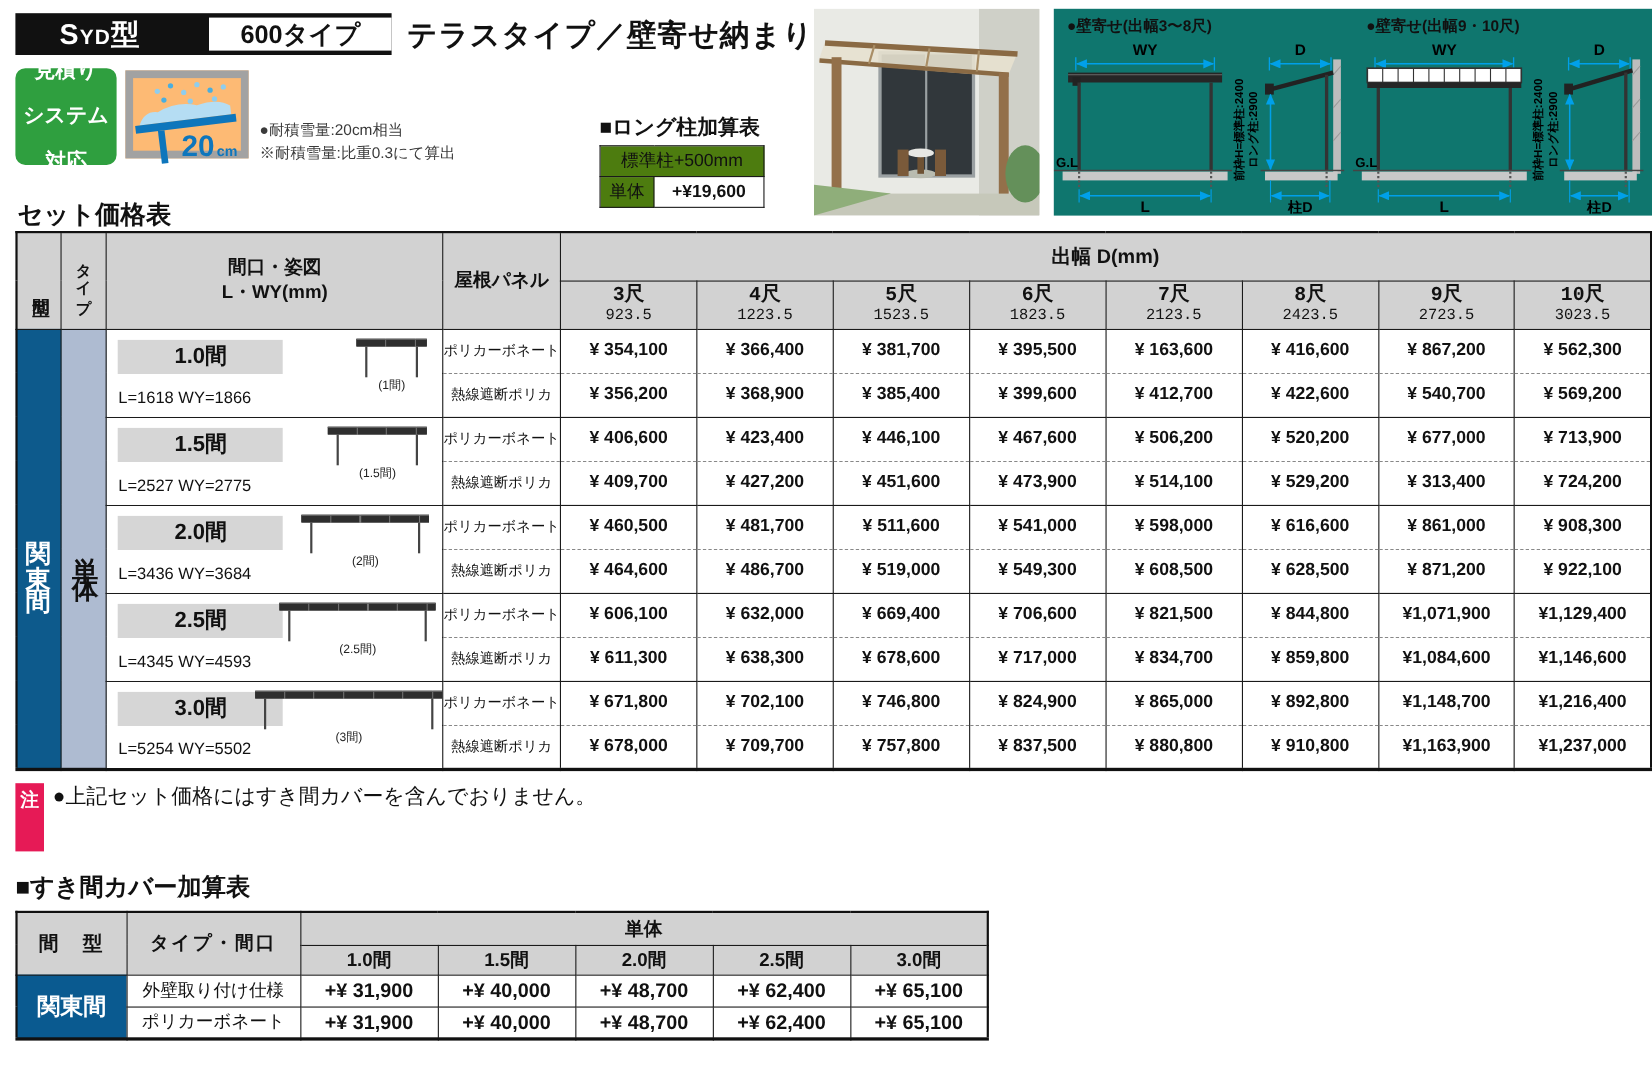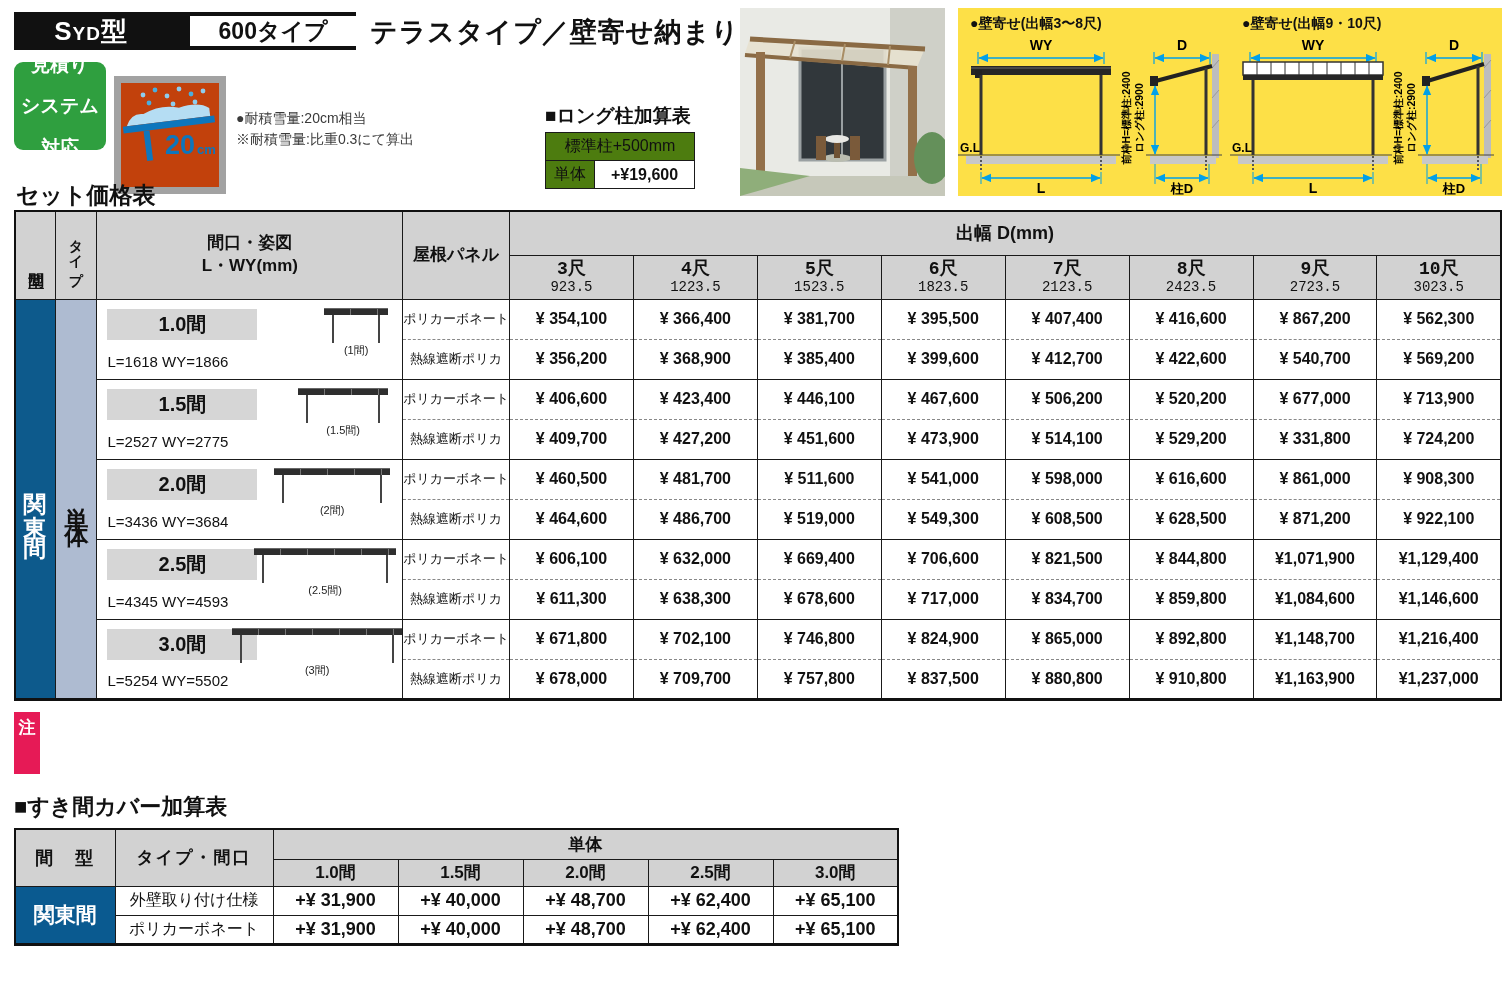--- a/index.html
+++ b/index.html
@@ -16,32 +16,32 @@
   .model-name { width:158px; text-align:center; color:#fff; font-weight:bold; font-size:26px; letter-spacing:1px; }
   .model-name .small { font-size:19px; }
   .type-box { margin-left:6px; width:170px; height:30px; background:#fff; color:#111;
     font-size:23px; font-weight:bold; text-align:center; line-height:30px; }
   .page-title { left:370px; top:14px; font-size:27px; font-weight:bold; letter-spacing:1px; white-space:nowrap; }
 
   .estimate-badge { left:14px; top:62px; width:92px; height:88px; background:#2f9f3f; border-radius:9px;
     color:#fff; font-weight:bold; font-size:19px; display:flex; flex-direction:column;
     align-items:center; justify-content:center; line-height:1.35; text-align:center; }
 
-  .snow-icon { left:114px; top:76px; width:112px; height:118px; background:#c2410c; border:7px solid #a2a2a2; }
+  .snow-icon { left:114px; top:64px; width:112px; height:80px; background:#fdba74; border:7px solid #a2a2a2; }
 
   .snow-notes { left:236px; top:108px; font-size:14px; color:#3a3a3a; line-height:1.5; white-space:nowrap; }
 
   .longpillar-title { left:545px; top:103px; font-size:19px; font-weight:bold; white-space:nowrap; }
   .longpillar-table { left:545px; top:132px; border-collapse:collapse; }
   .longpillar-table td { border:1px solid #1a1a1a; height:28px; font-size:16px; text-align:center; padding:0 8px; white-space:nowrap; }
   .lp-gray { background:#4d7c0f; }
   .lp-val { background:#fff; font-weight:bold; min-width:100px; }
 
   .photo-wrap { left:740px; top:8px; width:205px; height:188px; }
-  .diagram-panel { left:958px; top:8px; width:544px; height:188px; background:#fde047; }
+  .diagram-panel { left:958px; top:8px; width:544px; height:188px; background:#0f766e; }
 
   
   .h-set { left:16px; top:180px; font-size:23px; font-weight:bold; }
   .h-gap { left:14px; top:792px; font-size:22px; font-weight:bold; }
 
   
   #price-table { position:absolute; left:14px; top:210px; border-collapse:collapse; table-layout:fixed;
     border:2px solid #111; border-bottom-width:3px; }
   #price-table th, #price-table td { border:1px solid #1a1a1a; padding:0; }
   #price-table thead th { background:#d2d2d2; font-weight:bold; }
@@ -360,21 +360,21 @@
             <div class="mf-post l"></div>
             <div class="mf-post r"></div>
           <div class="mf-label">(1間)</div>
         </div>
       </td>
       <td class="panel-cell dash-b">ポリカーボネート</td>
       <td class="price dash-b">¥ 354,100</td>
       <td class="price dash-b">¥ 366,400</td>
       <td class="price dash-b">¥ 381,700</td>
       <td class="price dash-b">¥ 395,500</td>
-      <td class="price dash-b">¥ 407,400</td>
+      <td class="price dash-b">¥ 163,600</td>
       <td class="price dash-b">¥ 416,600</td>
       <td class="price dash-b">¥ 867,200</td>
       <td class="price dash-b">¥ 562,300</td>
     </tr>
     <tr style="height:40px">
       <td class="panel-cell dash-t">熱線遮断ポリカ</td>
       <td class="price dash-t">¥ 356,200</td>
       <td class="price dash-t">¥ 368,900</td>
       <td class="price dash-t">¥ 385,400</td>
       <td class="price dash-t">¥ 399,600</td>
@@ -406,21 +406,21 @@
       <td class="price dash-b">¥ 713,900</td>
     </tr>
     <tr style="height:40px">
       <td class="panel-cell dash-t">熱線遮断ポリカ</td>
       <td class="price dash-t">¥ 409,700</td>
       <td class="price dash-t">¥ 427,200</td>
       <td class="price dash-t">¥ 451,600</td>
       <td class="price dash-t">¥ 473,900</td>
       <td class="price dash-t">¥ 514,100</td>
       <td class="price dash-t">¥ 529,200</td>
-      <td class="price dash-t">¥ 331,800</td>
+      <td class="price dash-t">¥ 313,400</td>
       <td class="price dash-t">¥ 724,200</td>
     </tr>
 
     <tr style="height:40px">
       <td rowspan="2" class="fig-cell">
         <div class="size-box">2.0間</div>
         <div class="dims">L=3436 WY=3684</div>
         <div class="mini-fig" style="right:18px;width:104px">
           <div class="mf-roof"></div>
             <div class="mf-post l"></div>
@@ -513,20 +513,21 @@
       <td class="price dash-t">¥ 880,800</td>
       <td class="price dash-t">¥ 910,800</td>
       <td class="price dash-t">¥1,163,900</td>
       <td class="price dash-t">¥1,237,000</td>
     </tr>
   </tbody>
 </table>
 
 <div class="abs note-badge">注</div>
 <div class="abs note-lines">
+  <div>●上記セット価格にはすき間カバーを含んでおりません。</div>
 </div>
 
 <div class="abs h-gap">■すき間カバー加算表</div>
 
 <table id="gap-table">
   <colgroup>
     <col style="width:100px">
       <col style="width:158px">
     <col style="width:125px">
       <col style="width:125px">

